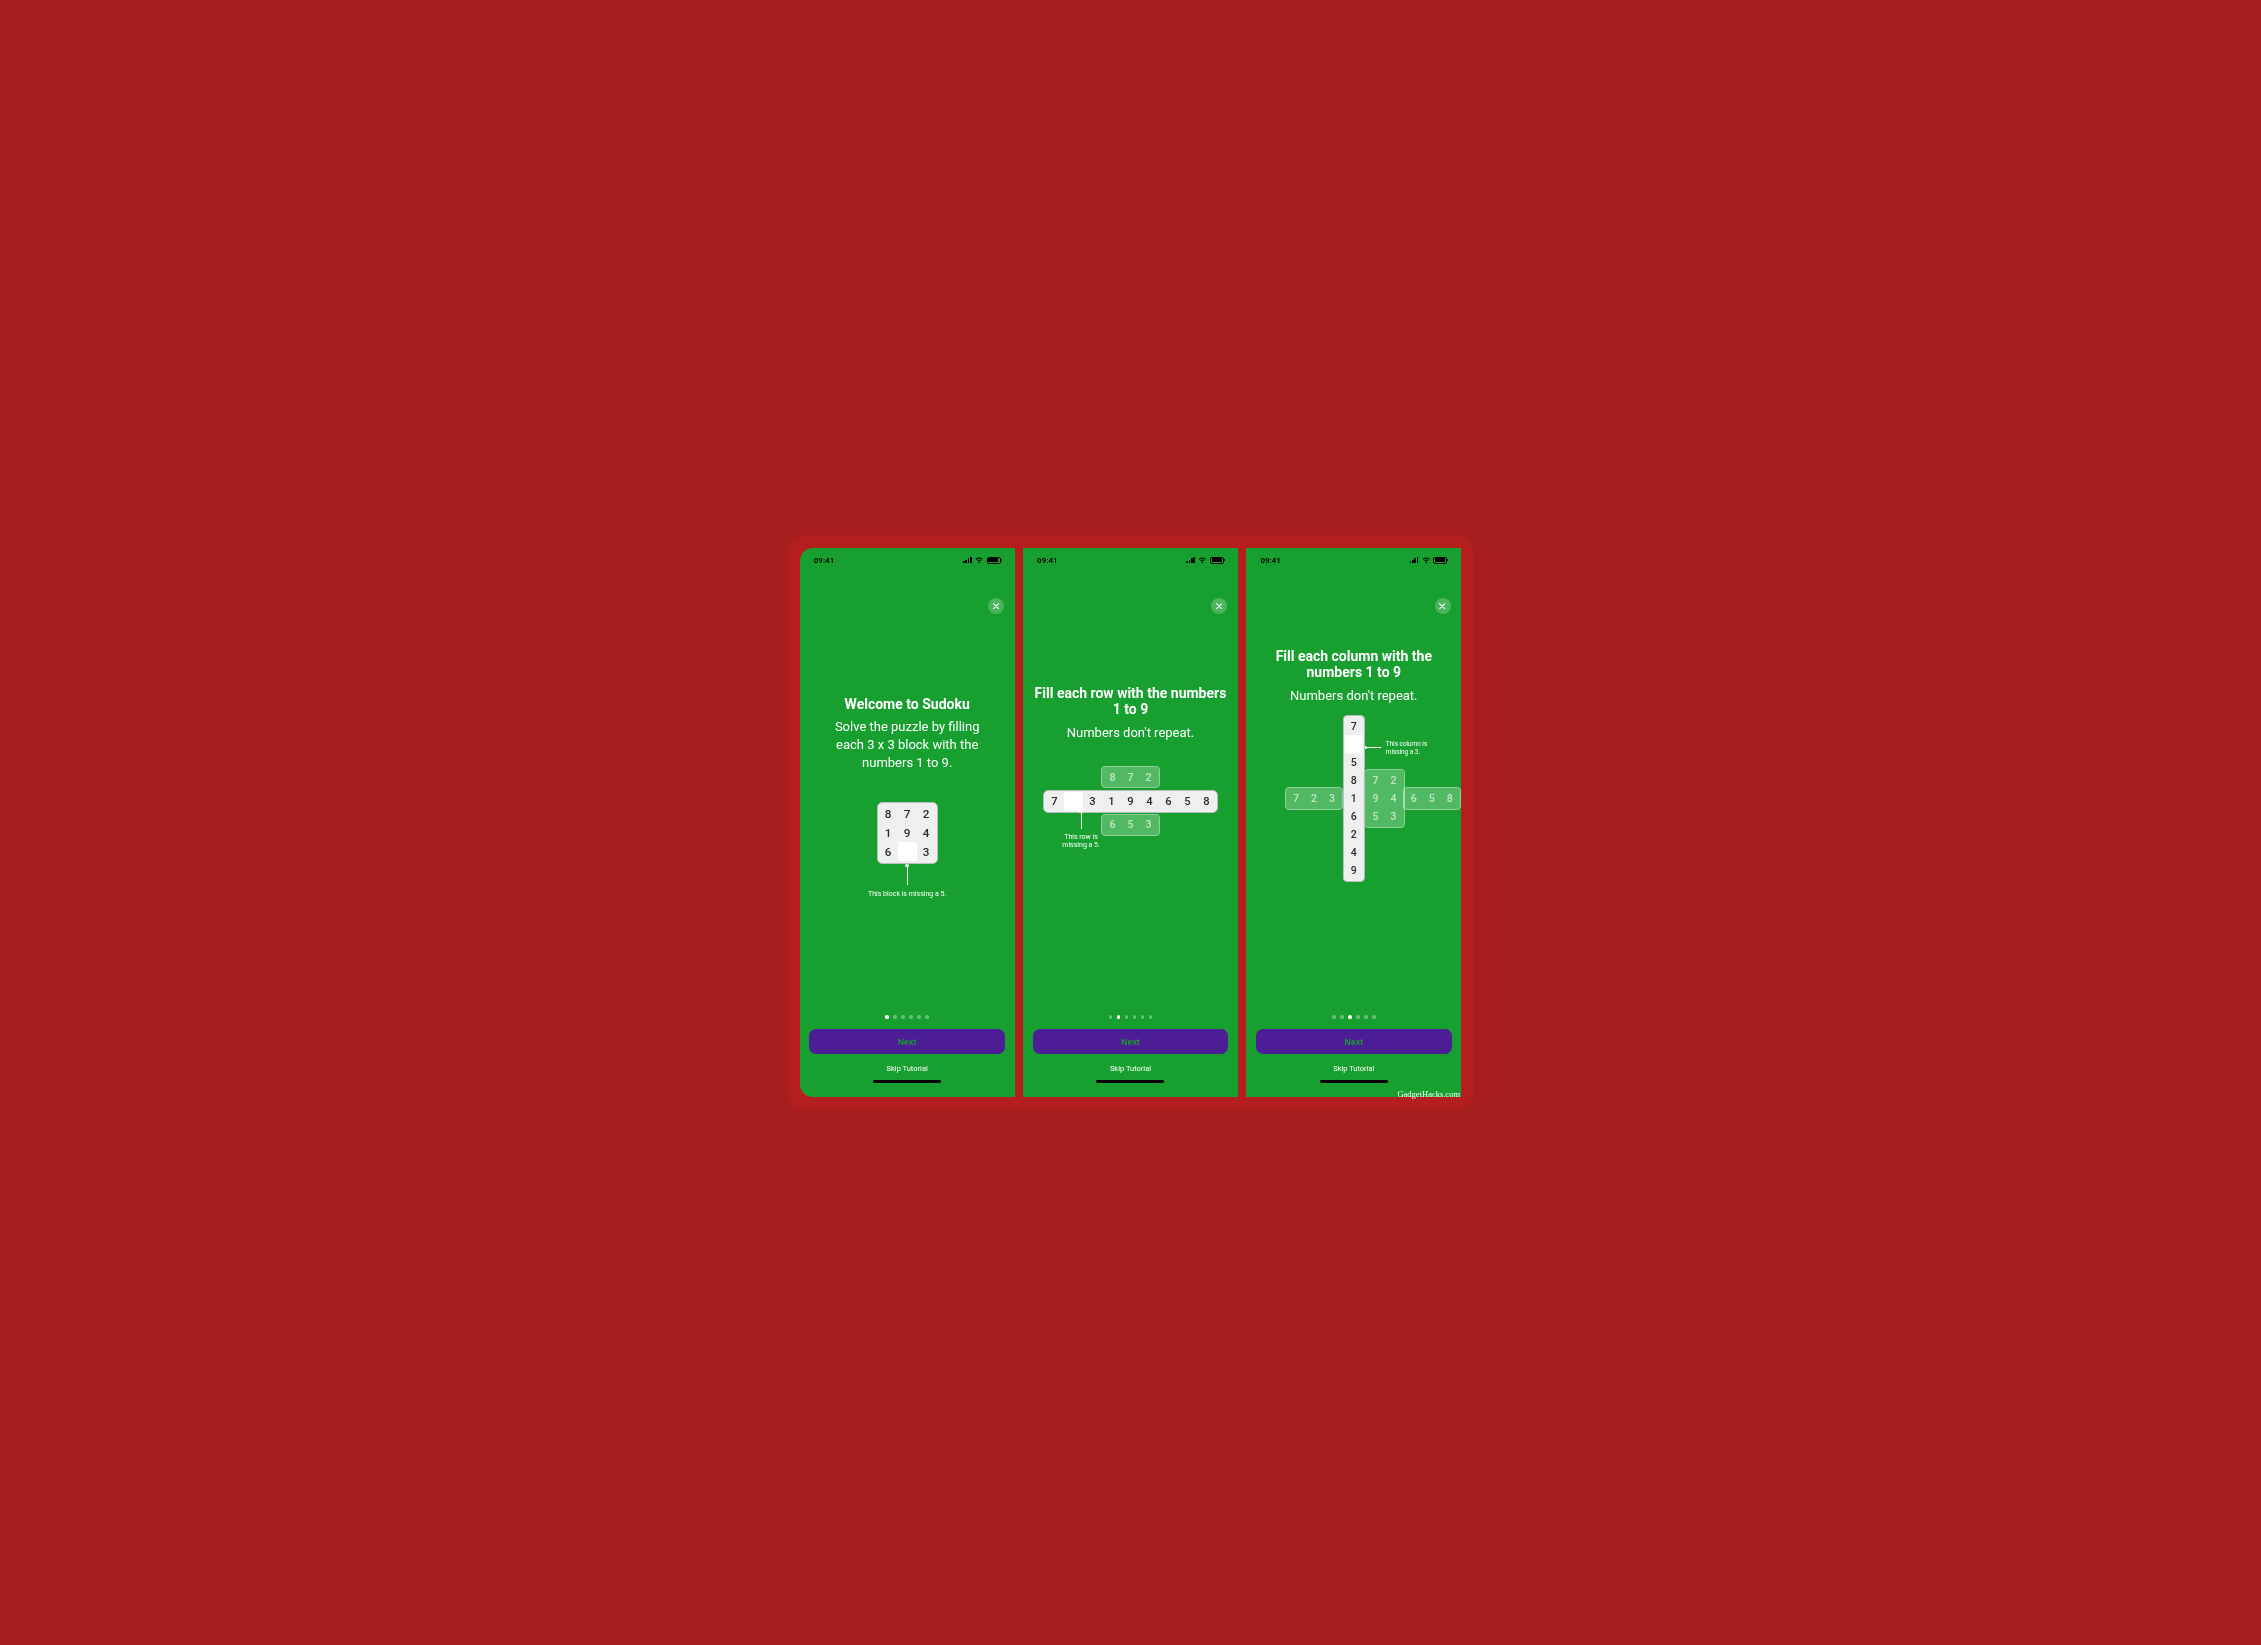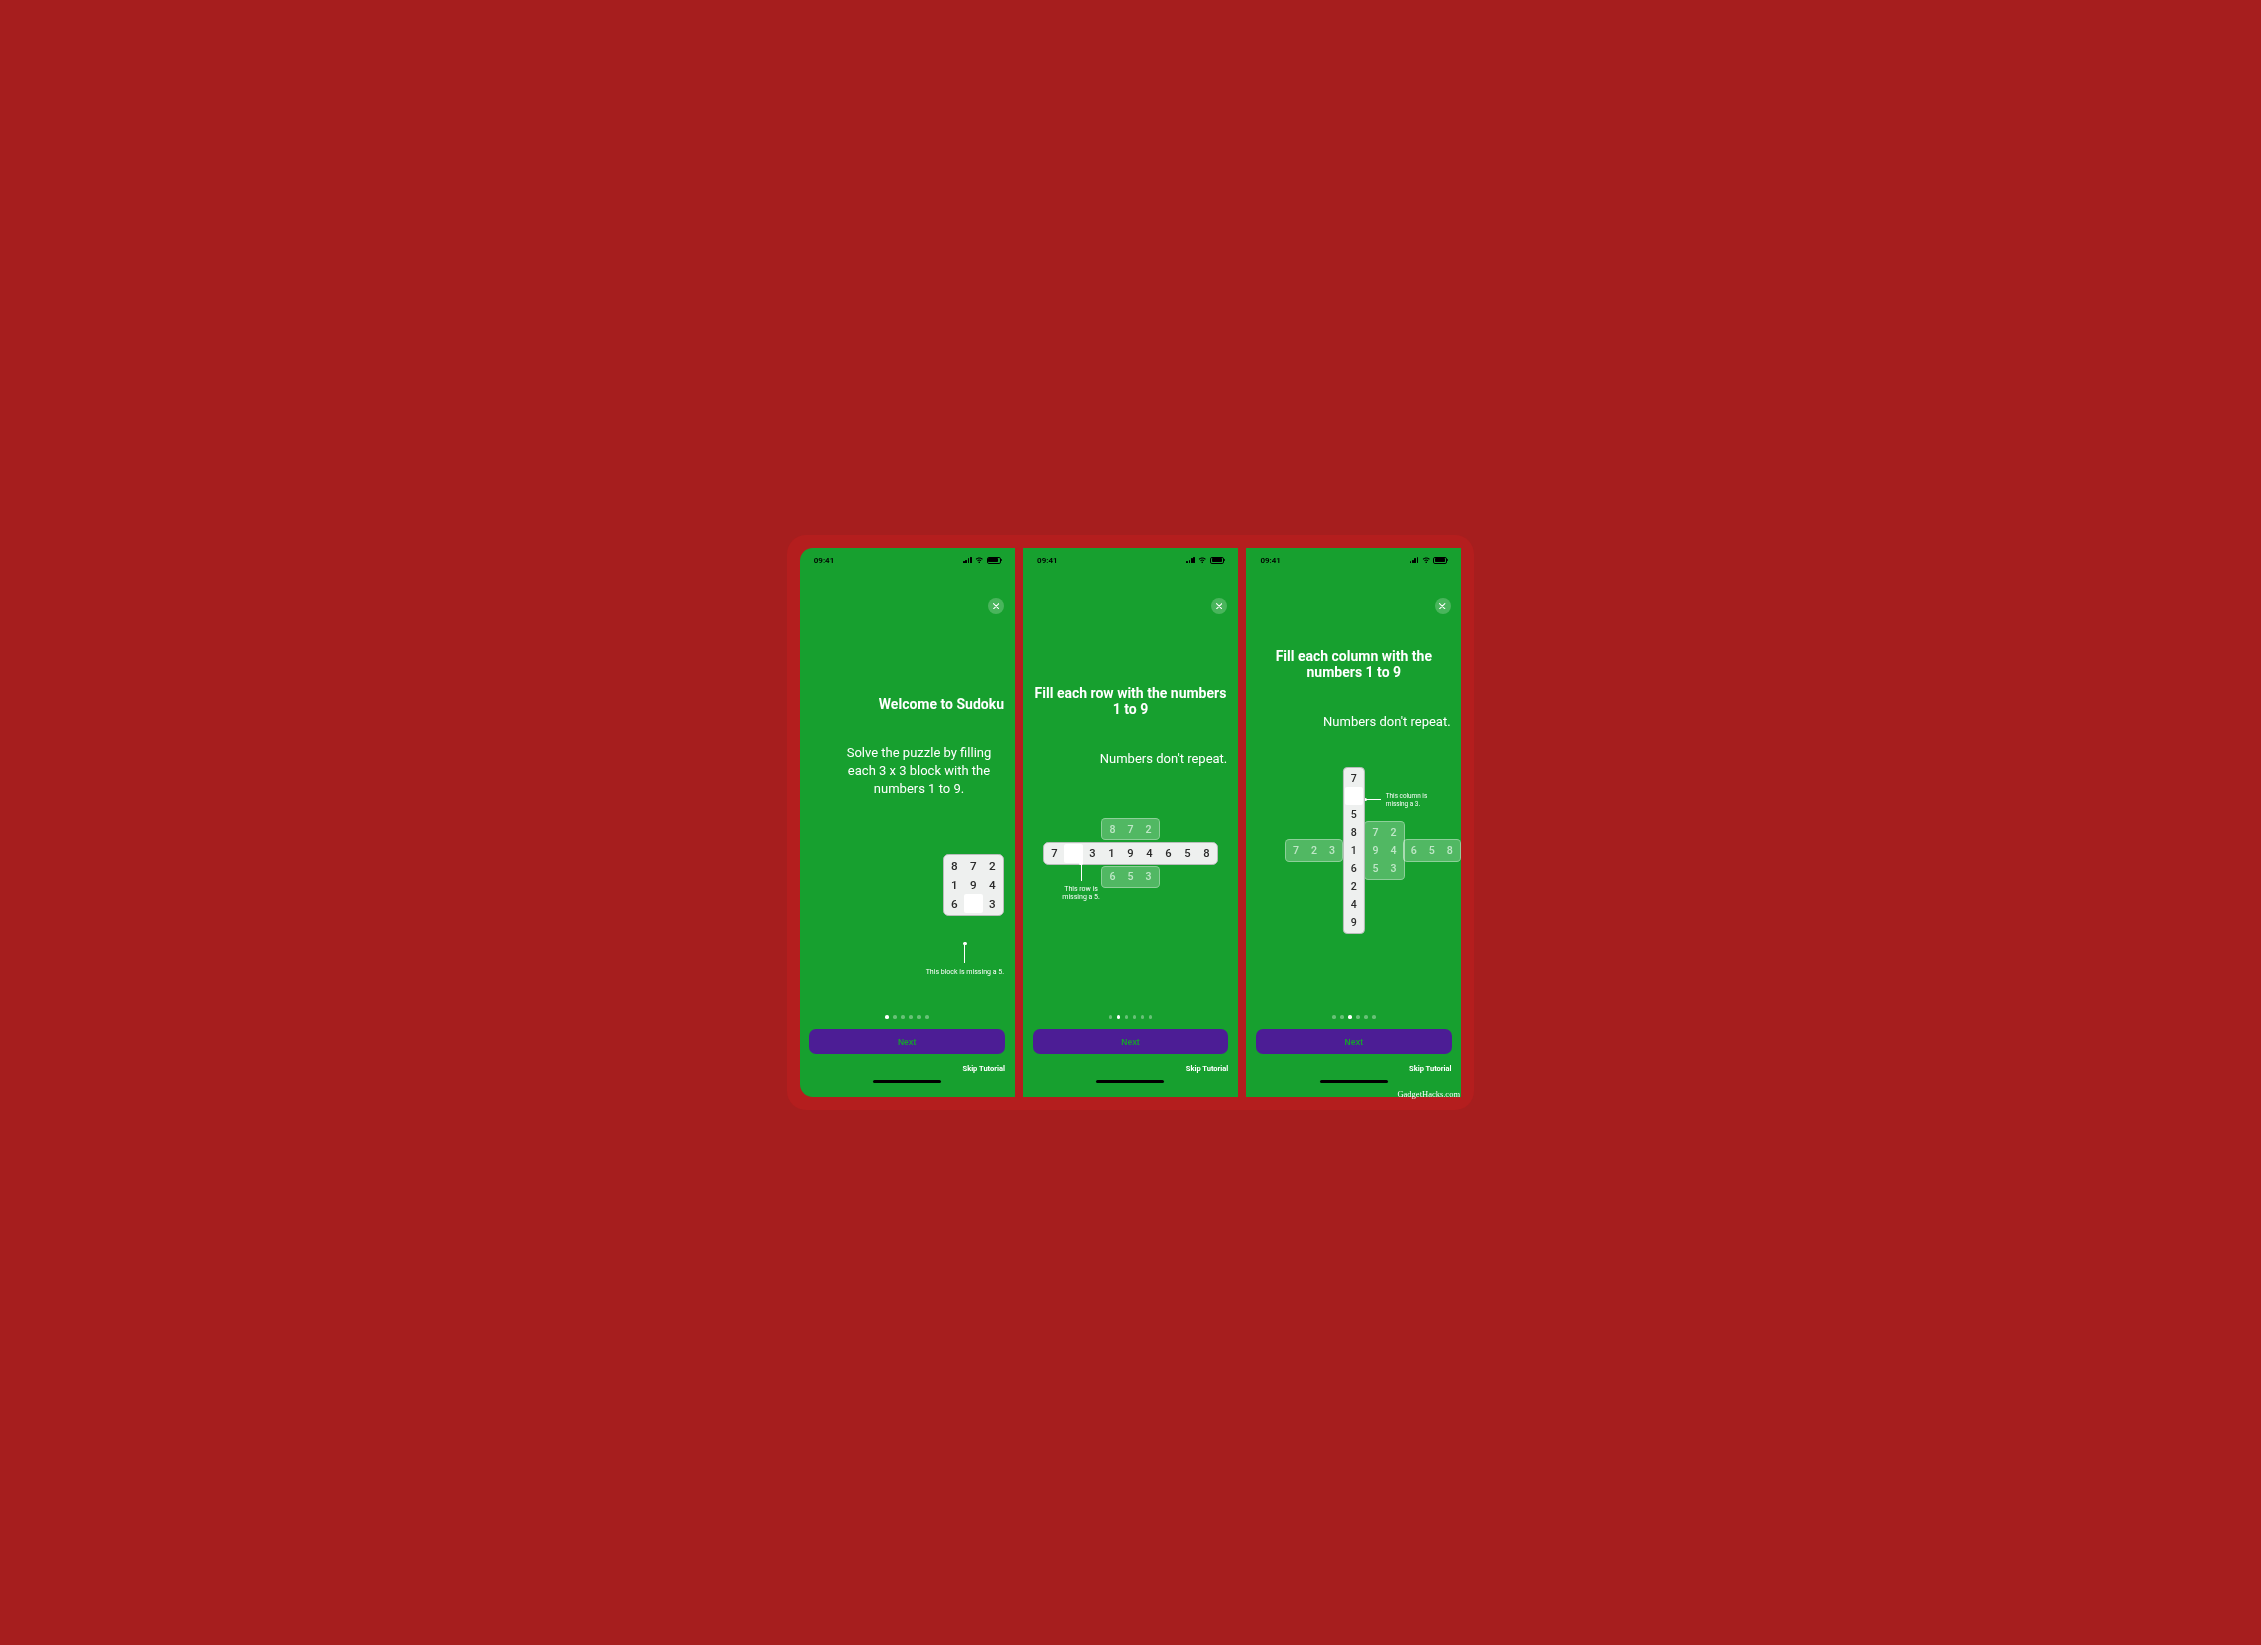--- a/index.html
+++ b/index.html
@@ -57,39 +57,39 @@
   .close-btn {
     position:absolute; top:50px; right:10.6px;
     width:16px; height:16px; border-radius:50%;
     background: rgba(255,255,255,0.22);
     display:flex;align-items:center;justify-content:center;
     color:#fff; cursor:pointer;
   }
   .close-btn svg{width:6.4px;height:6.4px;}
 
   .content {
-    flex:1; display:flex; flex-direction:column; align-items:flex-end;
-    color:#fff; text-align:center; padding: 0 10.6px; gap: 26px;
+    flex:1; display:flex; flex-direction:column; align-items:center;
+    color:#fff; text-align:center; padding: 0 10.6px;
   }
 
   h1.title { font-size:14px; font-weight:700; margin-bottom:5.3px; line-height:1.2; }
   .subtitle { font-size:13px; line-height:1.4; max-width:170px; }
 
   
   .dots { display:flex; gap:4.3px; justify-content:center; margin-bottom:9.6px; }
   .dots span { width:3.7px; height:3.7px; border-radius:50%; background:rgba(255,255,255,0.35); }
   .dots span.active { background:#fff; }
 
   .bottom { padding: 0 9.6px 9.6px; }
   .btn-next {
     width:100%; background:#4c1d95; color:#17a02f;
     border:none; border-radius:7px; height:25.6px;
     font-size:8.5px; font-weight:600; cursor:pointer;
   }
-  .skip { color:#fff; font-size:7.5px; font-weight:700; text-align:right;
+  .skip { color:#fff; font-size:7.5px; font-weight:400; text-align:center;
           margin-top:9.6px; cursor:pointer; }
 
   .home-ind { width:68px; height:2.7px; background:#000; border-radius:1.6px;
               margin: 7.5px auto 4.3px; }
 
   
   .block3 {
     display:grid; grid-template-columns:repeat(3,19px);
     grid-template-rows:repeat(3,19px);
     background:#eef0ef; border-radius:5.3px; padding:1.1px;

